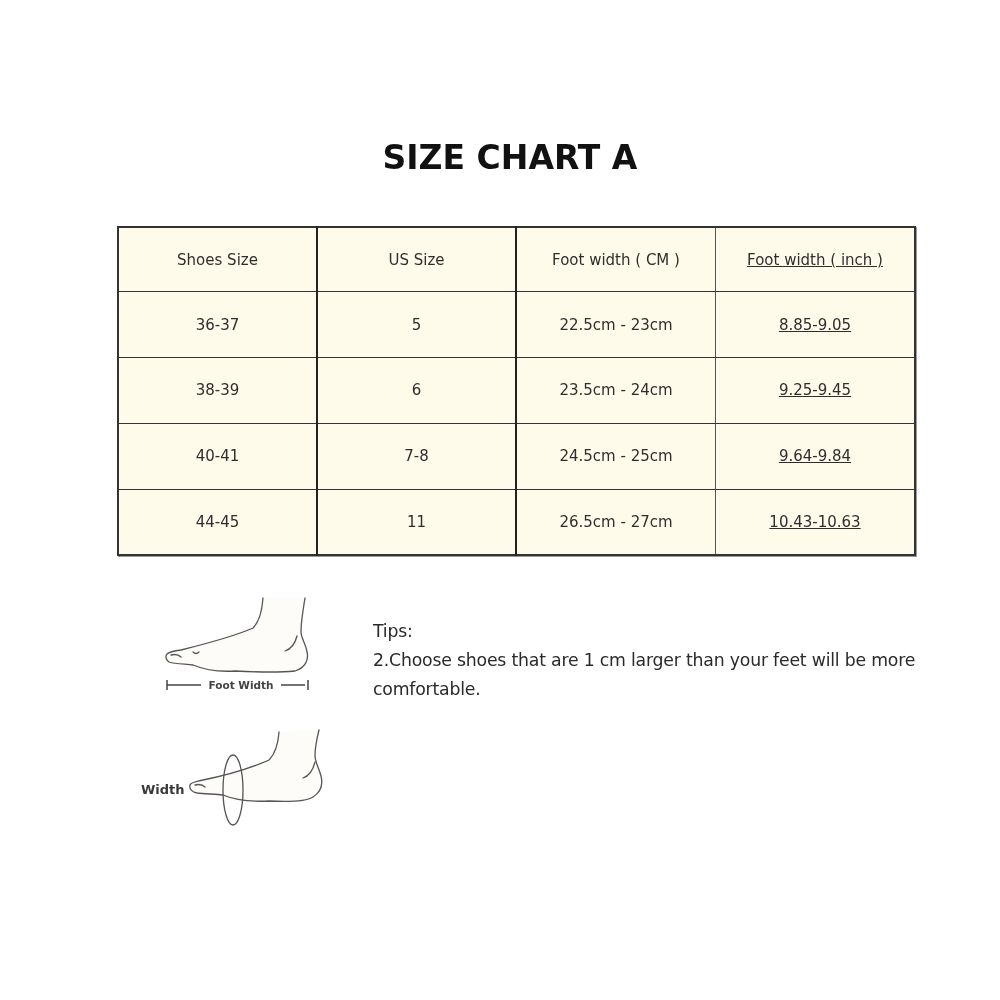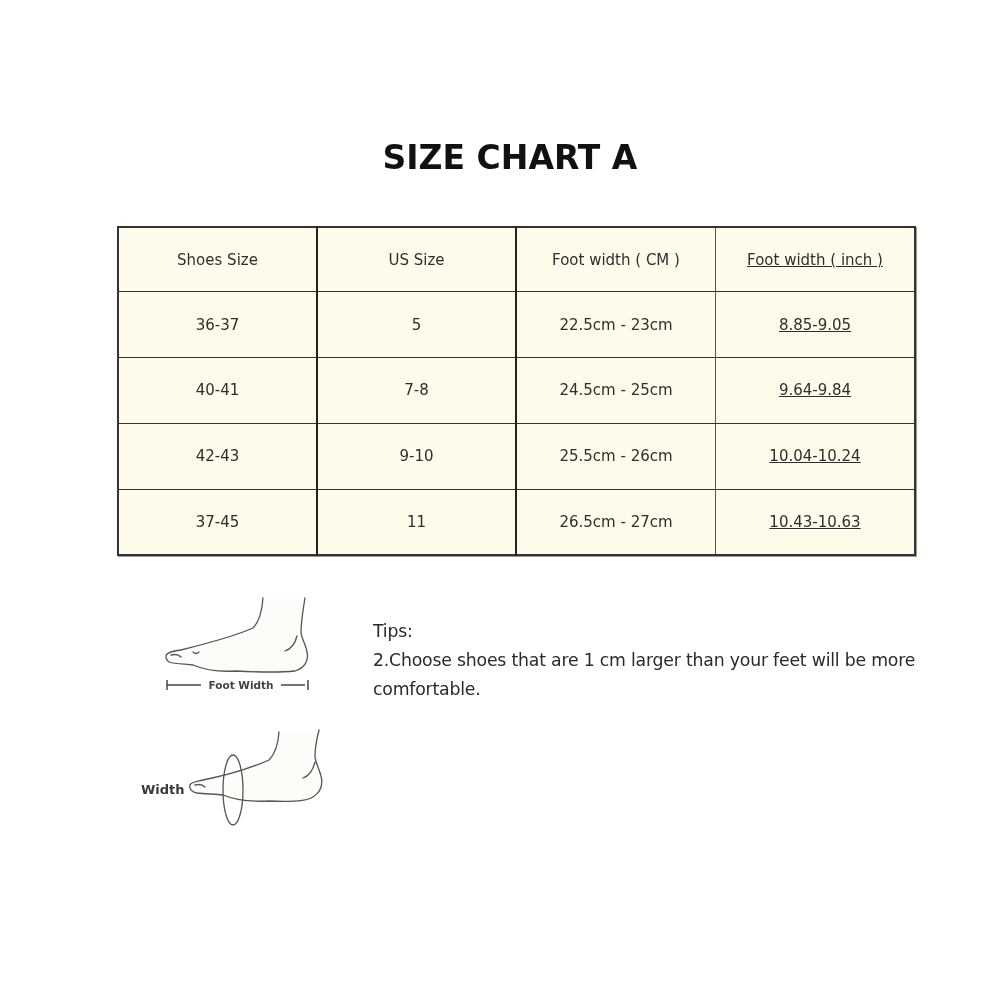--- a/index.html
+++ b/index.html
@@ -94,33 +94,33 @@
     <th>Foot width ( CM )</th>
     <th>Foot width ( inch )</th>
   </tr>
   <tr class="body-row">
     <td>36-37</td>
     <td>5</td>
     <td>22.5cm - 23cm</td>
     <td>8.85-9.05</td>
   </tr>
   <tr class="body-row">
+    <td>38-39</td>
+    <td>6</td>
+    <td>23.5cm - 24cm</td>
+    <td>9.25-9.45</td>
+  </tr>
+  <tr class="body-row">
     <td>40-41</td>
     <td>7-8</td>
     <td>24.5cm - 25cm</td>
     <td>9.64-9.84</td>
   </tr>
   <tr class="body-row">
-    <td>42-43</td>
-    <td>9-10</td>
-    <td>25.5cm - 26cm</td>
-    <td>10.04-10.24</td>
-  </tr>
-  <tr class="body-row">
-    <td>37-45</td>
+    <td>44-45</td>
     <td>11</td>
     <td>26.5cm - 27cm</td>
     <td>10.43-10.63</td>
   </tr>
 </tbody>
   </table>
 
 <div class="illustration">
   <svg width="210" height="240" viewBox="0 0 210 240" xmlns="http://www.w3.org/2000/svg">
 

